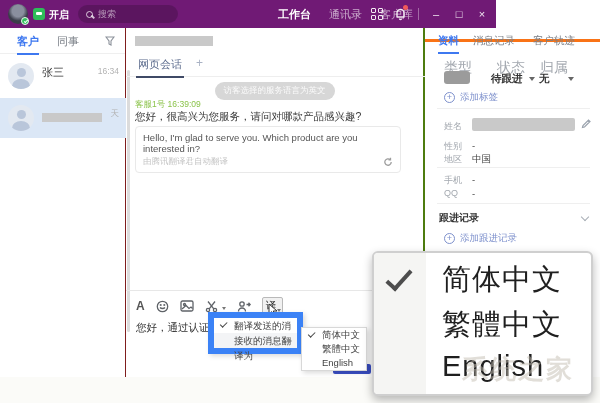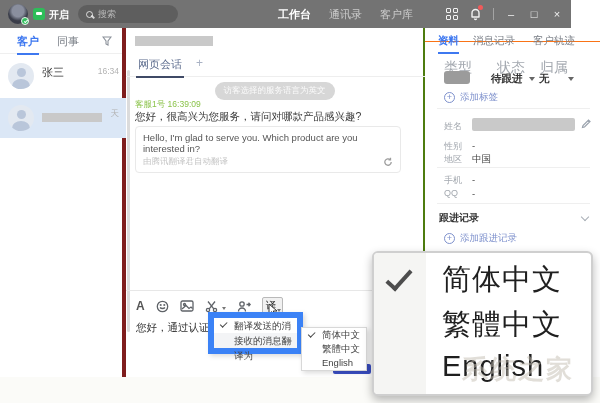--- a/index.html
+++ b/index.html
@@ -5,21 +5,21 @@
   * { margin:0; padding:0; box-sizing:border-box; }
   body { width:600px; height:403px; overflow:hidden; background:#fbfbf8;
          font-family:"Liberation Sans","DejaVu Sans",sans-serif; color:#333; }
   .stage { position:relative; width:600px; height:403px; }
 
   
   .app { position:absolute; left:0; top:0; width:600px; height:377px; background:#fff;
          border-bottom:2px solid #4c7c8e; }
 
   
-  .topbar { position:absolute; left:0; top:0; width:571px; height:28px; background:#737373;padding-left:16px; }
+  .topbar { position:absolute; left:0; top:0; width:496px; height:28px; background:#701a75;padding-left:16px; }
   .avatar { position:absolute; left:8px; top:4px; width:20px; height:20px; border-radius:50%;
             background:radial-gradient(circle at 50% 35%, #8a8f9e 0 35%, #3a3d49 60%); }
   .avatar-badge { position:absolute; left:21px; top:17px; width:8px; height:8px; border-radius:50%;
                   background:#35c05f; border:1px solid #e8f8ee; }
   .avatar-badge i { display:block; width:4px; height:2px; border-left:1px solid #fff;
                     border-bottom:1px solid #fff; transform:rotate(-45deg); margin:2px 0 0 1.5px; }
   .status-ico { position:absolute; left:33px; top:8px; width:12px; height:12px; border-radius:3px;
                 background:#2ebd59; }
   .status-ico::after { content:""; position:absolute; left:3px; top:4px; width:6px; height:3px;
                 background:#fff; border-radius:1px; }
@@ -40,21 +40,21 @@
   .grid-ico { width:12px; height:12px; display:grid; grid-template-columns:5px 5px; gap:2px; }
   .grid-ico b { width:5px; height:5px; border:1.2px solid rgba(255,255,255,.9); border-radius:1px; }
   .bell-wrap { position:relative; width:13px; height:14px; }
   .bell-wrap svg { stroke:rgba(255,255,255,.9); fill:none; stroke-width:1.4; }
   .bell-dot { position:absolute; right:-1px; top:-2px; width:5px; height:5px; border-radius:50%; background:#f05a5a; }
   .tb-sep { width:1px; height:12px; background:rgba(255,255,255,.35); }
   .win-ctl { font-size:11px; color:rgba(255,255,255,.9); width:12px; text-align:center; line-height:28px; }
 
   
   .sidebar { position:absolute; left:0; top:28px; width:126px; height:349px; background:#fff;
-             border-right:4px solid #7f1d1d; }
+             border-right:1px solid #7f1d1d; }
   .side-tabs { position:relative; height:26px; border-bottom:1px solid #efefef; }
   .side-tab { position:absolute; top:6px; font-size:11px; color:#7a7f87; }
   .side-tab.active { color:#3e78f0; font-weight:bold; }
   .side-tab.active::after { content:""; position:absolute; left:0; right:0; bottom:-6px; height:2px; background:#3e78f0; }
   .funnel { position:absolute; right:10px; top:8px; }
   .contact { position:absolute; left:0; width:126px; height:40px; }
   .contact.selected { background:#dbe7f6; }
   .c-avatar { position:absolute; left:8px; top:7px; width:26px; height:26px; border-radius:50%;
               background:#e3e9f1; overflow:hidden; }
   .c-avatar::before { content:""; position:absolute; left:8.5px; top:5px; width:9px; height:9px;
@@ -108,21 +108,21 @@
          border-bottom:1.4px solid #444; transform:rotate(-45deg); }
   .sub-arrow { position:absolute; right:5px; top:5px; width:0; height:0; border-top:3px solid transparent;
          border-bottom:3px solid transparent; border-left:4px solid #888; }
   .ctx-sub { position:absolute; left:301px; top:327px; width:66px; background:#fff; border:1px solid #d8d8d8;
          box-shadow:2px 2px 5px rgba(0,0,0,.15); z-index:31; }
   .ctx-sub .ctx-row { height:14px; line-height:14px; font-size:9.5px; }
   .ctx-sub .chk { top:4px; }
 
   
   .panel { position:absolute; left:425px; top:28px; width:175px; height:349px; background:#fff; }
-  .p-tabs { position:relative; height:14px; border-bottom:1px solid #f97316; }
+  .p-tabs { position:relative; height:14px; border-bottom:3px solid #f97316; }
   .p-tab { position:absolute; top:6px; font-size:10.5px; color:#7a7f87; }
   .p-tab.active { color:#3e78f0; font-weight:bold; }
   .p-tab.active::after { content:""; position:absolute; left:0; right:0; bottom:-6px; height:2px; background:#3e78f0; }
   .p-label { position:absolute; font-size:14px; color:#a3a8af; }
   .p-value { position:absolute; font-size:10.5px; color:#333; font-weight:bold; }
   .p-caret { position:absolute; width:0; height:0; border-left:3px solid transparent;
              border-right:3px solid transparent; border-top:4px solid #666; }
   .type-redact { position:absolute; left:19px; top:43px; width:26px; height:13px; background:#9b9b9b; border-radius:3px; }
   .add-link { position:absolute; display:flex; align-items:center; gap:5px; color:#7d90cc; font-size:9.5px; }
   .plus-circle { width:11px; height:11px; border:1px solid #7d90cc; border-radius:50%; font-size:9px;

